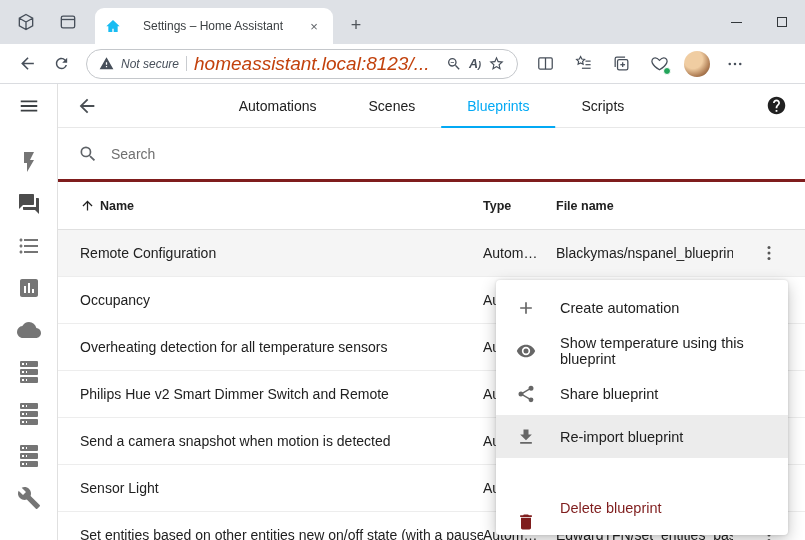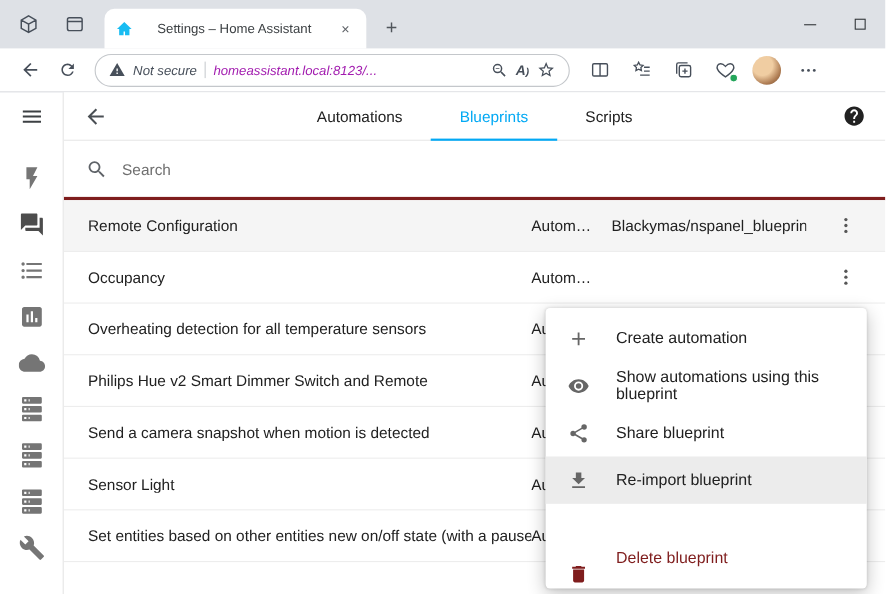--- a/index.html
+++ b/index.html
@@ -23,21 +23,21 @@
   .min-glyph { width:11px; border-top:1.4px solid #33373b; }
   .max-glyph { width:10px; height:10px; border:1.2px solid #33373b; }
 
   .toolbar { height:40px; background:#fff; border-bottom:1px solid #dadce0;
              display:flex; align-items:center; padding:0 10px; }
   .nav-btn { width:34px; height:30px; color:#474f5a; display:flex; align-items:center; justify-content:center; }
   .addressbar { width:432px; height:30px; margin:0 8px; border:1px solid #c4c7cb; border-radius:16px;
                 display:flex; align-items:center; padding:0 12px; gap:7px; background:#fff;font-style:italic; }
   .sec-label { font-size:12px; color:#474f5a; white-space:nowrap; }
   .addr-sep { width:1px; height:15px; background:#c9ccd0; }
-  .url { flex:1; font-size:12px; color:#a21caf; white-space:nowrap; overflow:hidden; }
+  .url { flex:1; font-size:19px; color:#c2410c; white-space:nowrap; overflow:hidden; }
   .addr-ic { color:#474f5a; }
   .ra { font-size:12.5px; color:#474f5a; font-weight:600; }
   .ra small { font-size:9px; }
   .tool-ic { width:38px; height:30px; color:#474f5a; display:flex; align-items:center; justify-content:center; position:relative; }
   .green-dot { position:absolute; right:7px; bottom:4px; width:8px; height:8px; border-radius:50%;
                background:#23a55a; border:1.5px solid #fff; }
   .avatar { width:26px; height:26px; border-radius:50%; margin:0 6px;
             background:radial-gradient(circle at 35% 32%, #f0cda2 0 38%, #ad7b52 70%, #6e4a2e 100%); }
 
   
@@ -254,39 +254,53 @@
 
   <div class="main">
     <div class="ha-header">
       <span class="ha-back icon">
         <svg width="22" height="22" viewBox="0 0 24 24" fill="currentColor">
             <path d="M20 11H7.83l5.59-5.59L12 4l-8 8 8 8 1.41-1.41L7.83 13H20v-2z"></path>
           </svg>
       </span>
       <div class="ha-tabs">
         <span class="ha-tab">Automations</span>
+        <span class="ha-tab">Scenes</span>
         <span class="ha-tab active">Blueprints</span>
         <span class="ha-tab">Scripts</span>
       </div>
       <span class="ha-help icon">
         <svg width="21" height="21" viewBox="0 0 24 24" fill="currentColor">
             <path d="M12 2C6.48 2 2 6.48 2 12s4.48 10 10 10 10-4.48 10-10S17.52 2 12 2zm1 17h-2v-2h2v2zm2.07-7.75l-.9.92C13.45 12.9 13 13.5 13 15h-2v-.5c0-1.1.45-2.1 1.17-2.83l1.24-1.26c.37-.36.59-.86.59-1.41 0-1.1-.9-2-2-2s-2 .9-2 2H8c0-2.21 1.79-4 4-4s4 1.79 4 4c0 .88-.36 1.68-.93 2.25z"></path>
           </svg>
       </span>
     </div>
 
     <div class="search-row">
       <span class="icon">
         <svg width="20" height="20" viewBox="0 0 24 24" fill="currentColor">
             <path d="M15.5 14h-.79l-.28-.27A6.47 6.47 0 0 0 16 9.5 6.5 6.5 0 1 0 9.5 16c1.61 0 3.09-.59 4.23-1.57l.27.28v.79l5 4.99L20.49 19l-4.99-5zm-6 0A4.5 4.5 0 1 1 14 9.5 4.5 4.5 0 0 1 9.5 14z"></path>
           </svg>
       </span>
       <input class="search-input" placeholder="Search" style="">
     </div>
 
+    <div class="thead grid">
+      <span class="th-name">
+        <span class="icon sort-ic">
+          <svg width="15" height="15" viewBox="0 0 24 24" fill="currentColor">
+              <path d="M4 12l1.41 1.41L11 7.83V20h2V7.83l5.58 5.59L20 12l-8-8-8 8z"></path>
+            </svg>
+        </span>
+        <span>Name</span>
+      </span>
+      <span>Type</span>
+      <span>File name</span>
+      <span></span>
+    </div>
 
     <div>
       <div class="row grid selected">
         <span class="cell">Remote Configuration</span>
         <span class="cell">Autom…</span>
         <span class="cell">Blackymas/nspanel_blueprin…</span>
         <span class="row-menu icon">
           <svg width="20" height="20" viewBox="0 0 24 24" fill="currentColor">
               <circle cx="12" cy="5.5" r="1.8"></circle>
               <circle cx="12" cy="12" r="1.8"></circle>
@@ -378,21 +392,21 @@
         </svg>
     </span>
     <span>Create automation</span>
   </div>
   <div class="ctx-item">
     <span class="icon">
       <svg width="20" height="20" viewBox="0 0 24 24" fill="currentColor">
           <path d="M12 4.5C7 4.5 2.73 7.61 1 12c1.73 4.39 6 7.5 11 7.5s9.27-3.11 11-7.5c-1.73-4.39-6-7.5-11-7.5zM12 17a5 5 0 1 1 0-10 5 5 0 0 1 0 10zm0-8a3 3 0 1 0 0 6 3 3 0 0 0 0-6z"></path>
         </svg>
     </span>
-    <span>Show automations using this blueprint</span>
+    <span>Show temperature using this blueprint</span>
   </div>
   <div class="ctx-item">
     <span class="icon">
       <svg width="20" height="20" viewBox="0 0 24 24" fill="currentColor">
           <path d="M18 16.08c-.76 0-1.44.3-1.96.77L8.91 12.7c.05-.23.09-.46.09-.7s-.04-.47-.09-.7l7.05-4.11c.54.5 1.25.81 2.04.81a3 3 0 1 0-3-3c0 .24.04.47.09.7L8.04 9.81A2.99 2.99 0 0 0 6 9a3 3 0 1 0 0 6c.79 0 1.5-.31 2.04-.81l7.12 4.16c-.05.21-.08.43-.08.65a2.92 2.92 0 1 0 2.92-2.92z"></path>
         </svg>
     </span>
     <span>Share blueprint</span>
   </div>
   <div class="ctx-item hovered">

